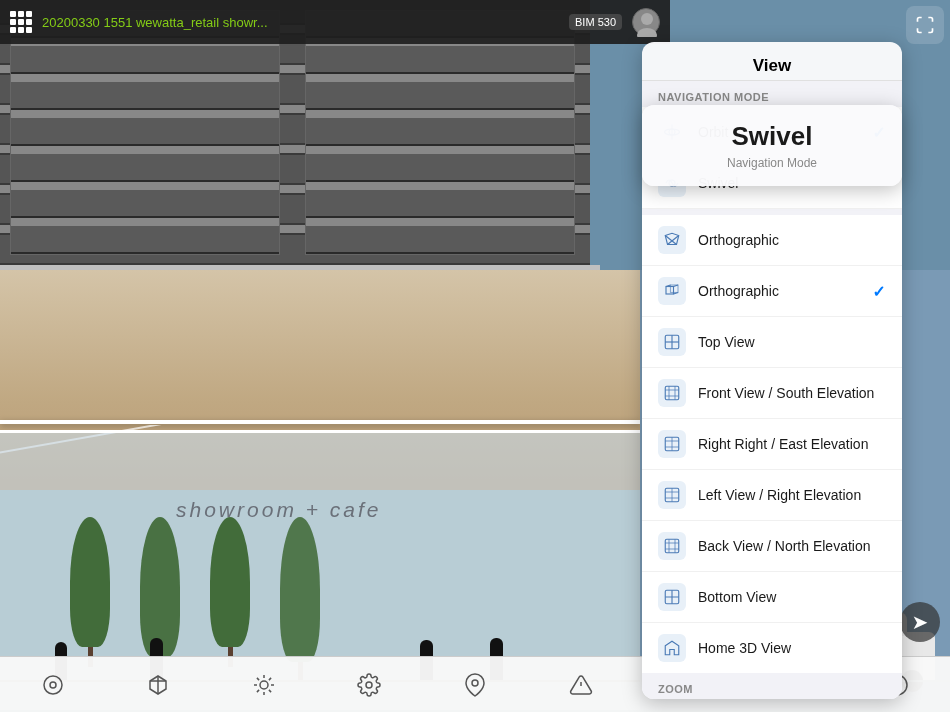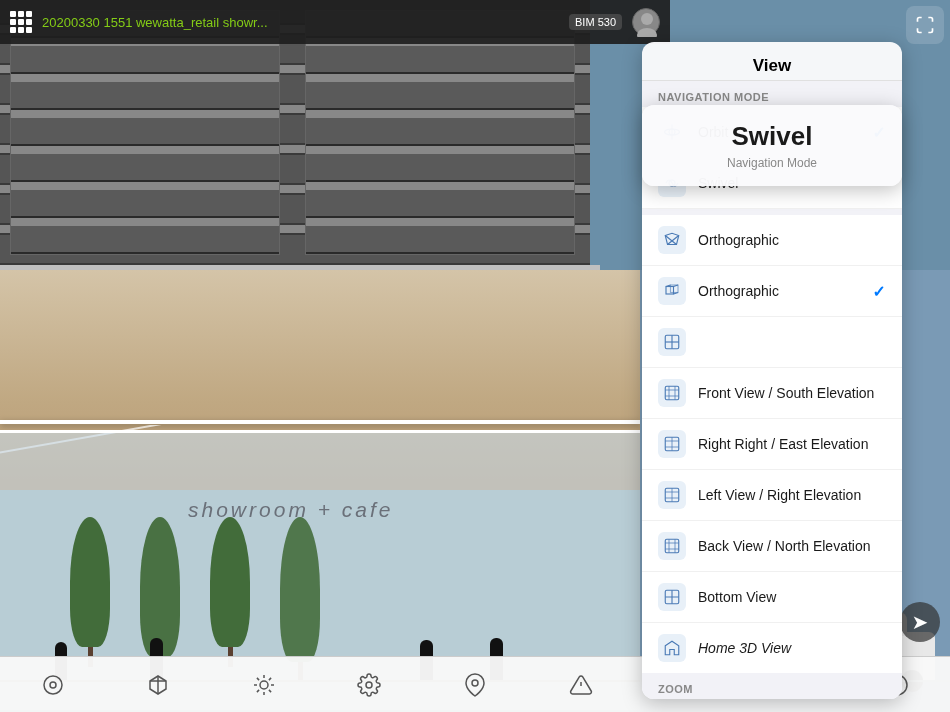--- a/index.html
+++ b/index.html
@@ -350,21 +350,21 @@
     </div>
 
     <div style="position:absolute; bottom:28px; left:30px;">
       <div style="width:10px;height:38px;background:#222;border-radius:5px 5px 0 0;"></div>
     </div>
 
     <div style="position:absolute; bottom:28px; left:0; right:0; height:2px; background:#8a9aaa;"></div>
   </div>
 </div>
 
-<div style="position:absolute; bottom:190px; left:188px; z-index:5;">
+<div style="position:absolute; bottom:190px; left:176px; z-index:5;">
   <span style="color:rgba(80,80,90,0.75); font-size:21px; font-style:italic; letter-spacing:3px;">showroom + cafe</span>
 </div>
 
 <div class="header-bar">
   <div class="header-grid-icon">
     <span></span>
       <span></span>
       <span></span>
     <span></span>
       <span></span>
@@ -451,20 +451,21 @@
 
 
   <div class="view-item">
     <div class="view-item-icon">
       <svg viewBox="0 0 24 24">
           <rect x="3" y="3" width="18" height="18" rx="2"></rect>
           <line x1="12" y1="3" x2="12" y2="21"></line>
           <line x1="3" y1="12" x2="21" y2="12"></line>
         </svg>
     </div>
+    <span class="view-item-label">Top View</span>
   </div>
 
   <div class="view-item">
     <div class="view-item-icon">
       <svg viewBox="0 0 24 24">
           <rect x="3" y="3" width="18" height="18" rx="2"></rect>
           <path d="M3 8 L21 8 M3 16 L21 16 M8 3 L8 21 M16 3 L16 21" stroke-width="1"></path>
         </svg>
     </div>
     <span class="view-item-label">Front View / South Elevation</span>
@@ -504,21 +505,21 @@
     <div class="view-item-icon">
       <svg viewBox="0 0 24 24">
           <rect x="3" y="3" width="18" height="18" rx="2"></rect>
           <line x1="12" y1="3" x2="12" y2="21"></line>
           <line x1="3" y1="12" x2="21" y2="12"></line>
         </svg>
     </div>
     <span class="view-item-label">Bottom View</span>
   </div>
 
-  <div class="view-item" style="border-bottom:none;font-style:italic;">
+  <div class="view-item" style="border-bottom:none;">
     <div class="view-item-icon">
       <svg viewBox="0 0 24 24">
           <path d="M3 9 L12 3 L21 9 L21 21 L15 21 L15 14 L9 14 L9 21 L3 21 Z"></path>
         </svg>
     </div>
     <span class="view-item-label">Home 3D View</span>
   </div>
 
   <div class="section-bg">
     <div class="section-label">ZOOM</div>

